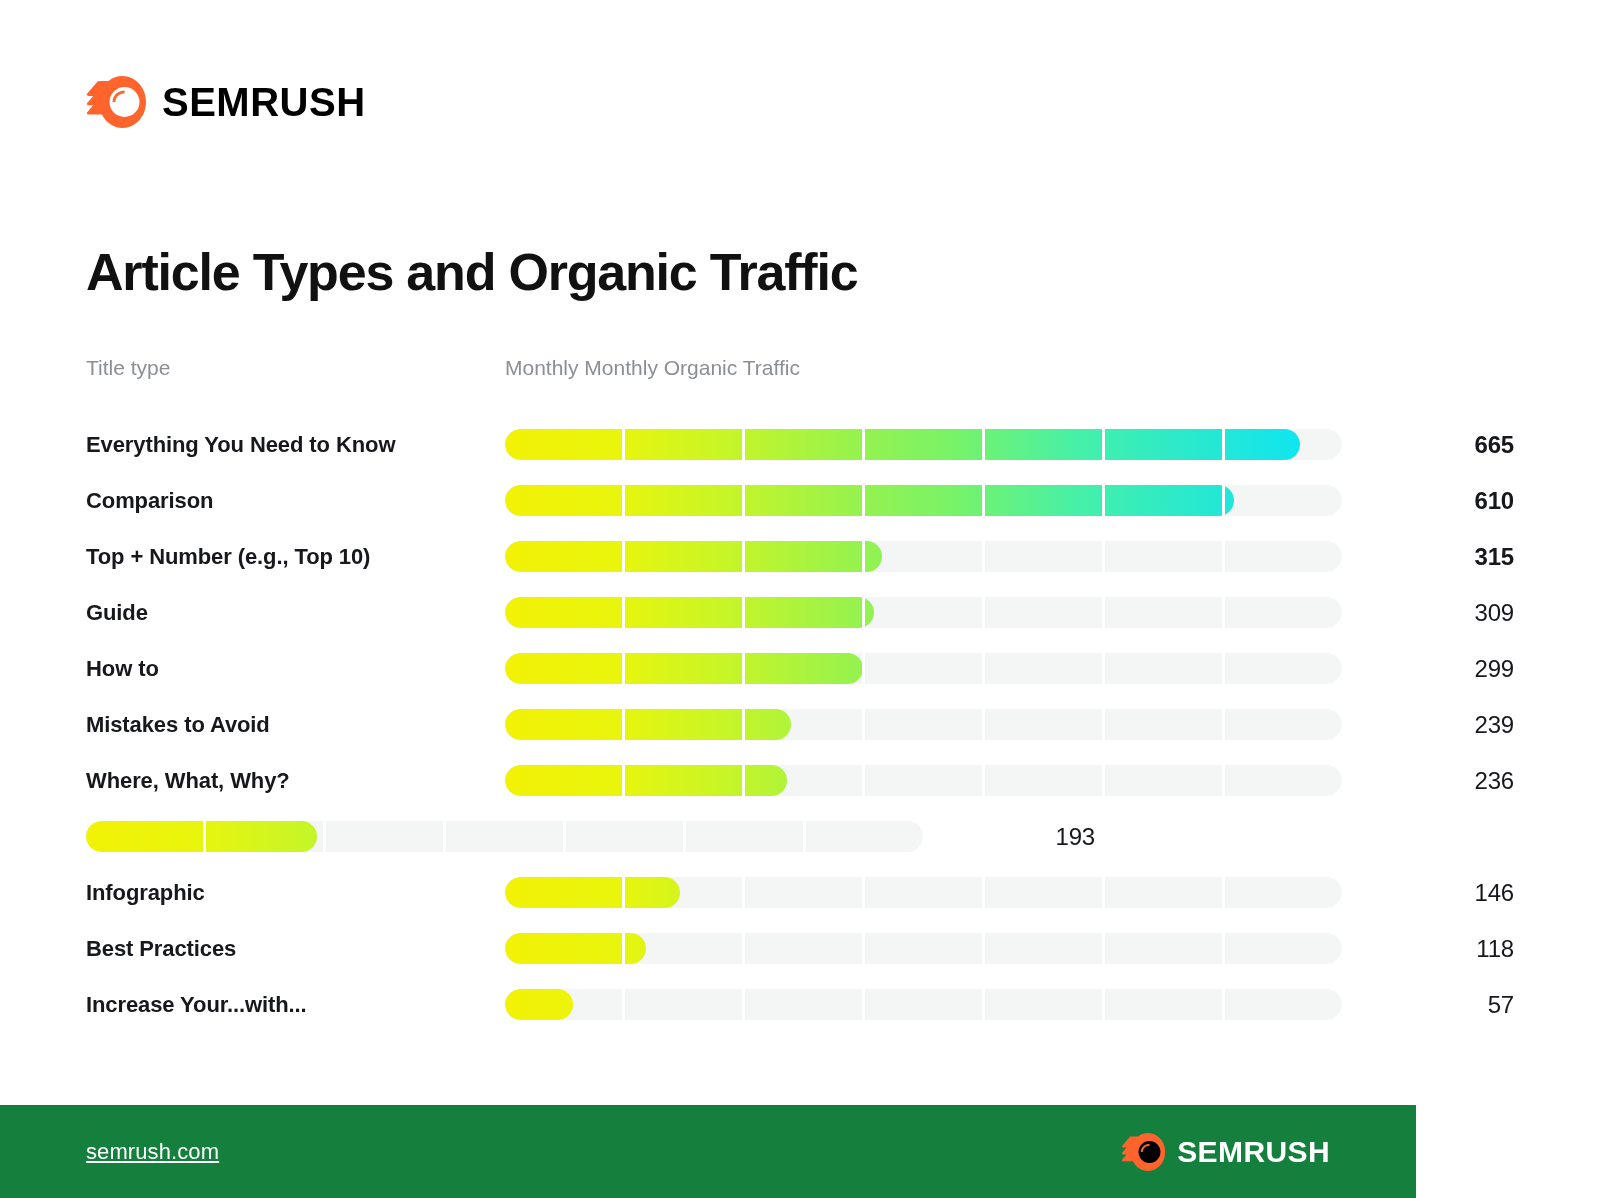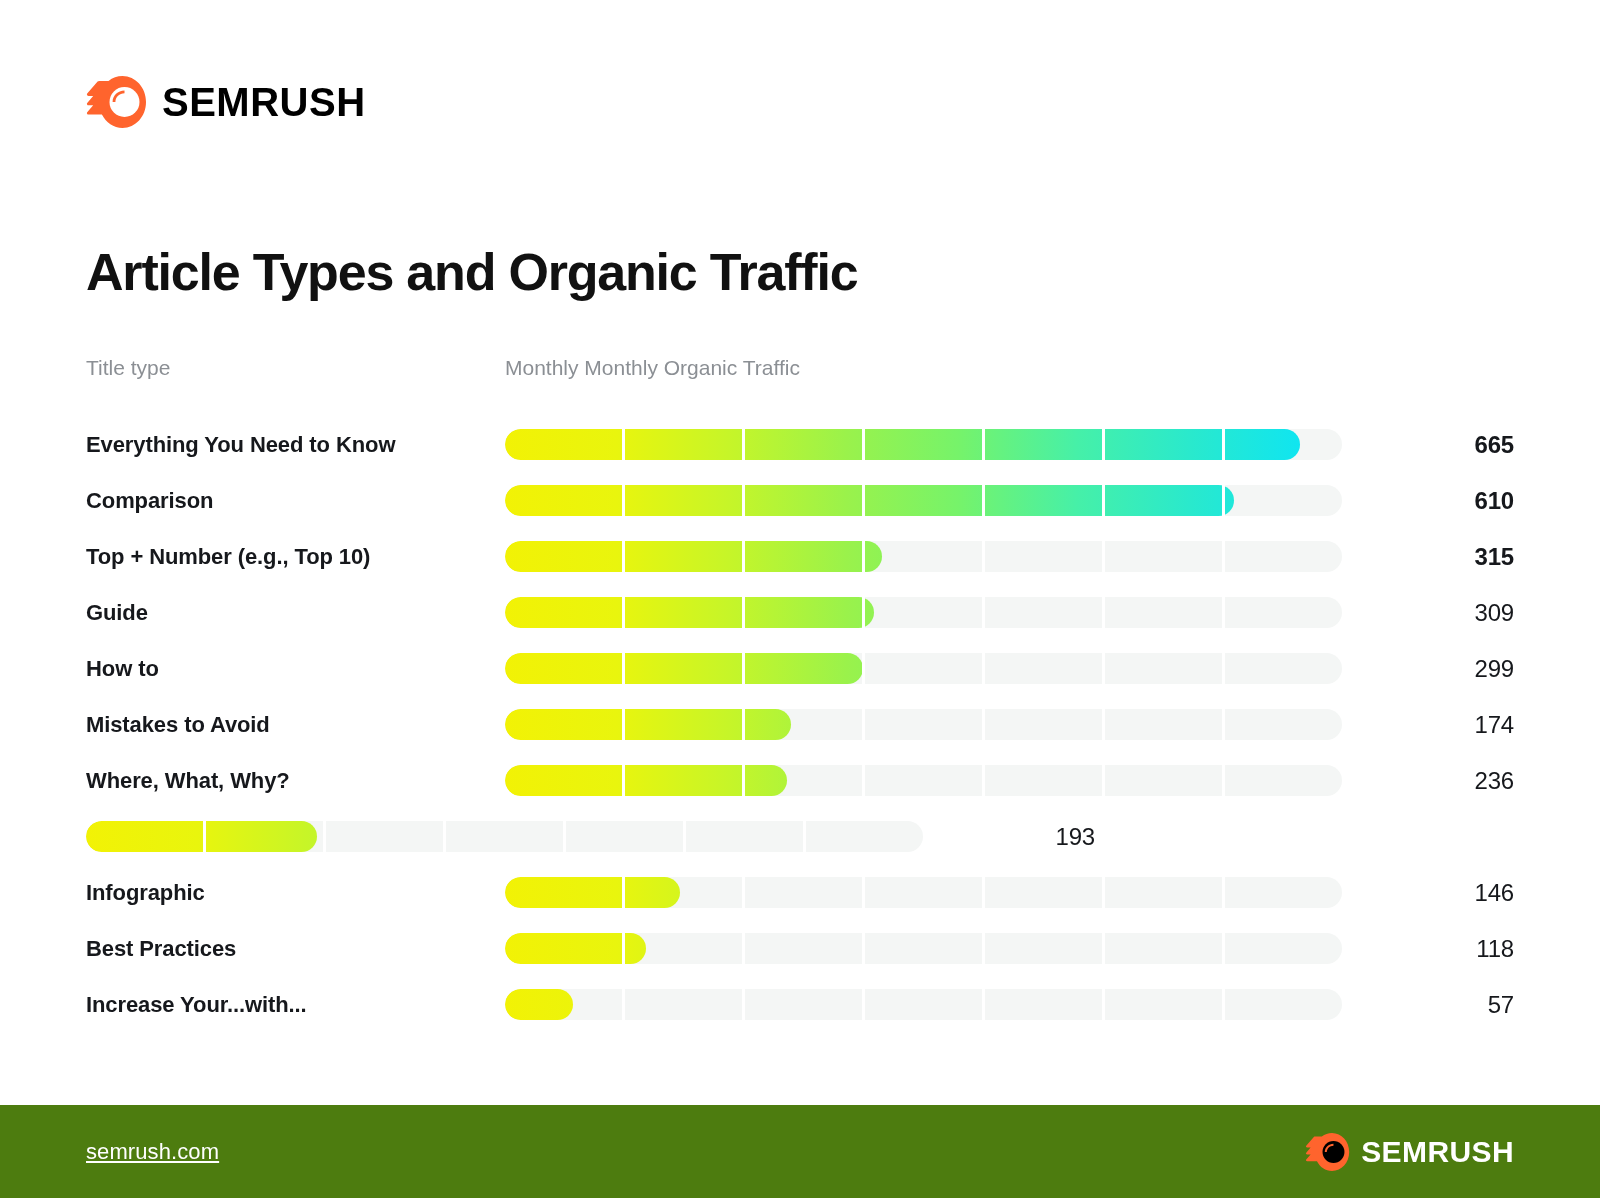--- a/index.html
+++ b/index.html
@@ -141,23 +141,23 @@
     font-weight: 400;
     letter-spacing: -0.2px;
   }
   .row.is-strong .row-value { font-weight: 700; }
 
   
   .footer {
     position: absolute;
     left: 0;
     bottom: 0;
-    width: 1600px;
+    width: 1416px;
     height: 93px;
-    background: #4d7c0f;
+    background: #15803d;
     display: flex;
     align-items: center;
     justify-content: space-between;
     box-sizing: border-box;
     padding: 0 86px;
   }
   .footer-link {
     color: #ffffff;
     font-size: 22px;
     font-weight: 400;
@@ -286,21 +286,21 @@
           <div class="ticks">
             <span></span>
             <span></span>
             <span></span>
             <span></span>
             <span></span>
             <span></span>
             <span></span>
           </div>
         </div>
-        <div class="row-value">174</div>
+        <div class="row-value">239</div>
       </div>
       <div class="row">
         <div class="row-label">Where, What, Why?</div>
         <div class="track">
           <div class="fill" style="width: 282px;"></div>
           <div class="ticks">
             <span></span>
             <span></span>
             <span></span>
             <span></span>

